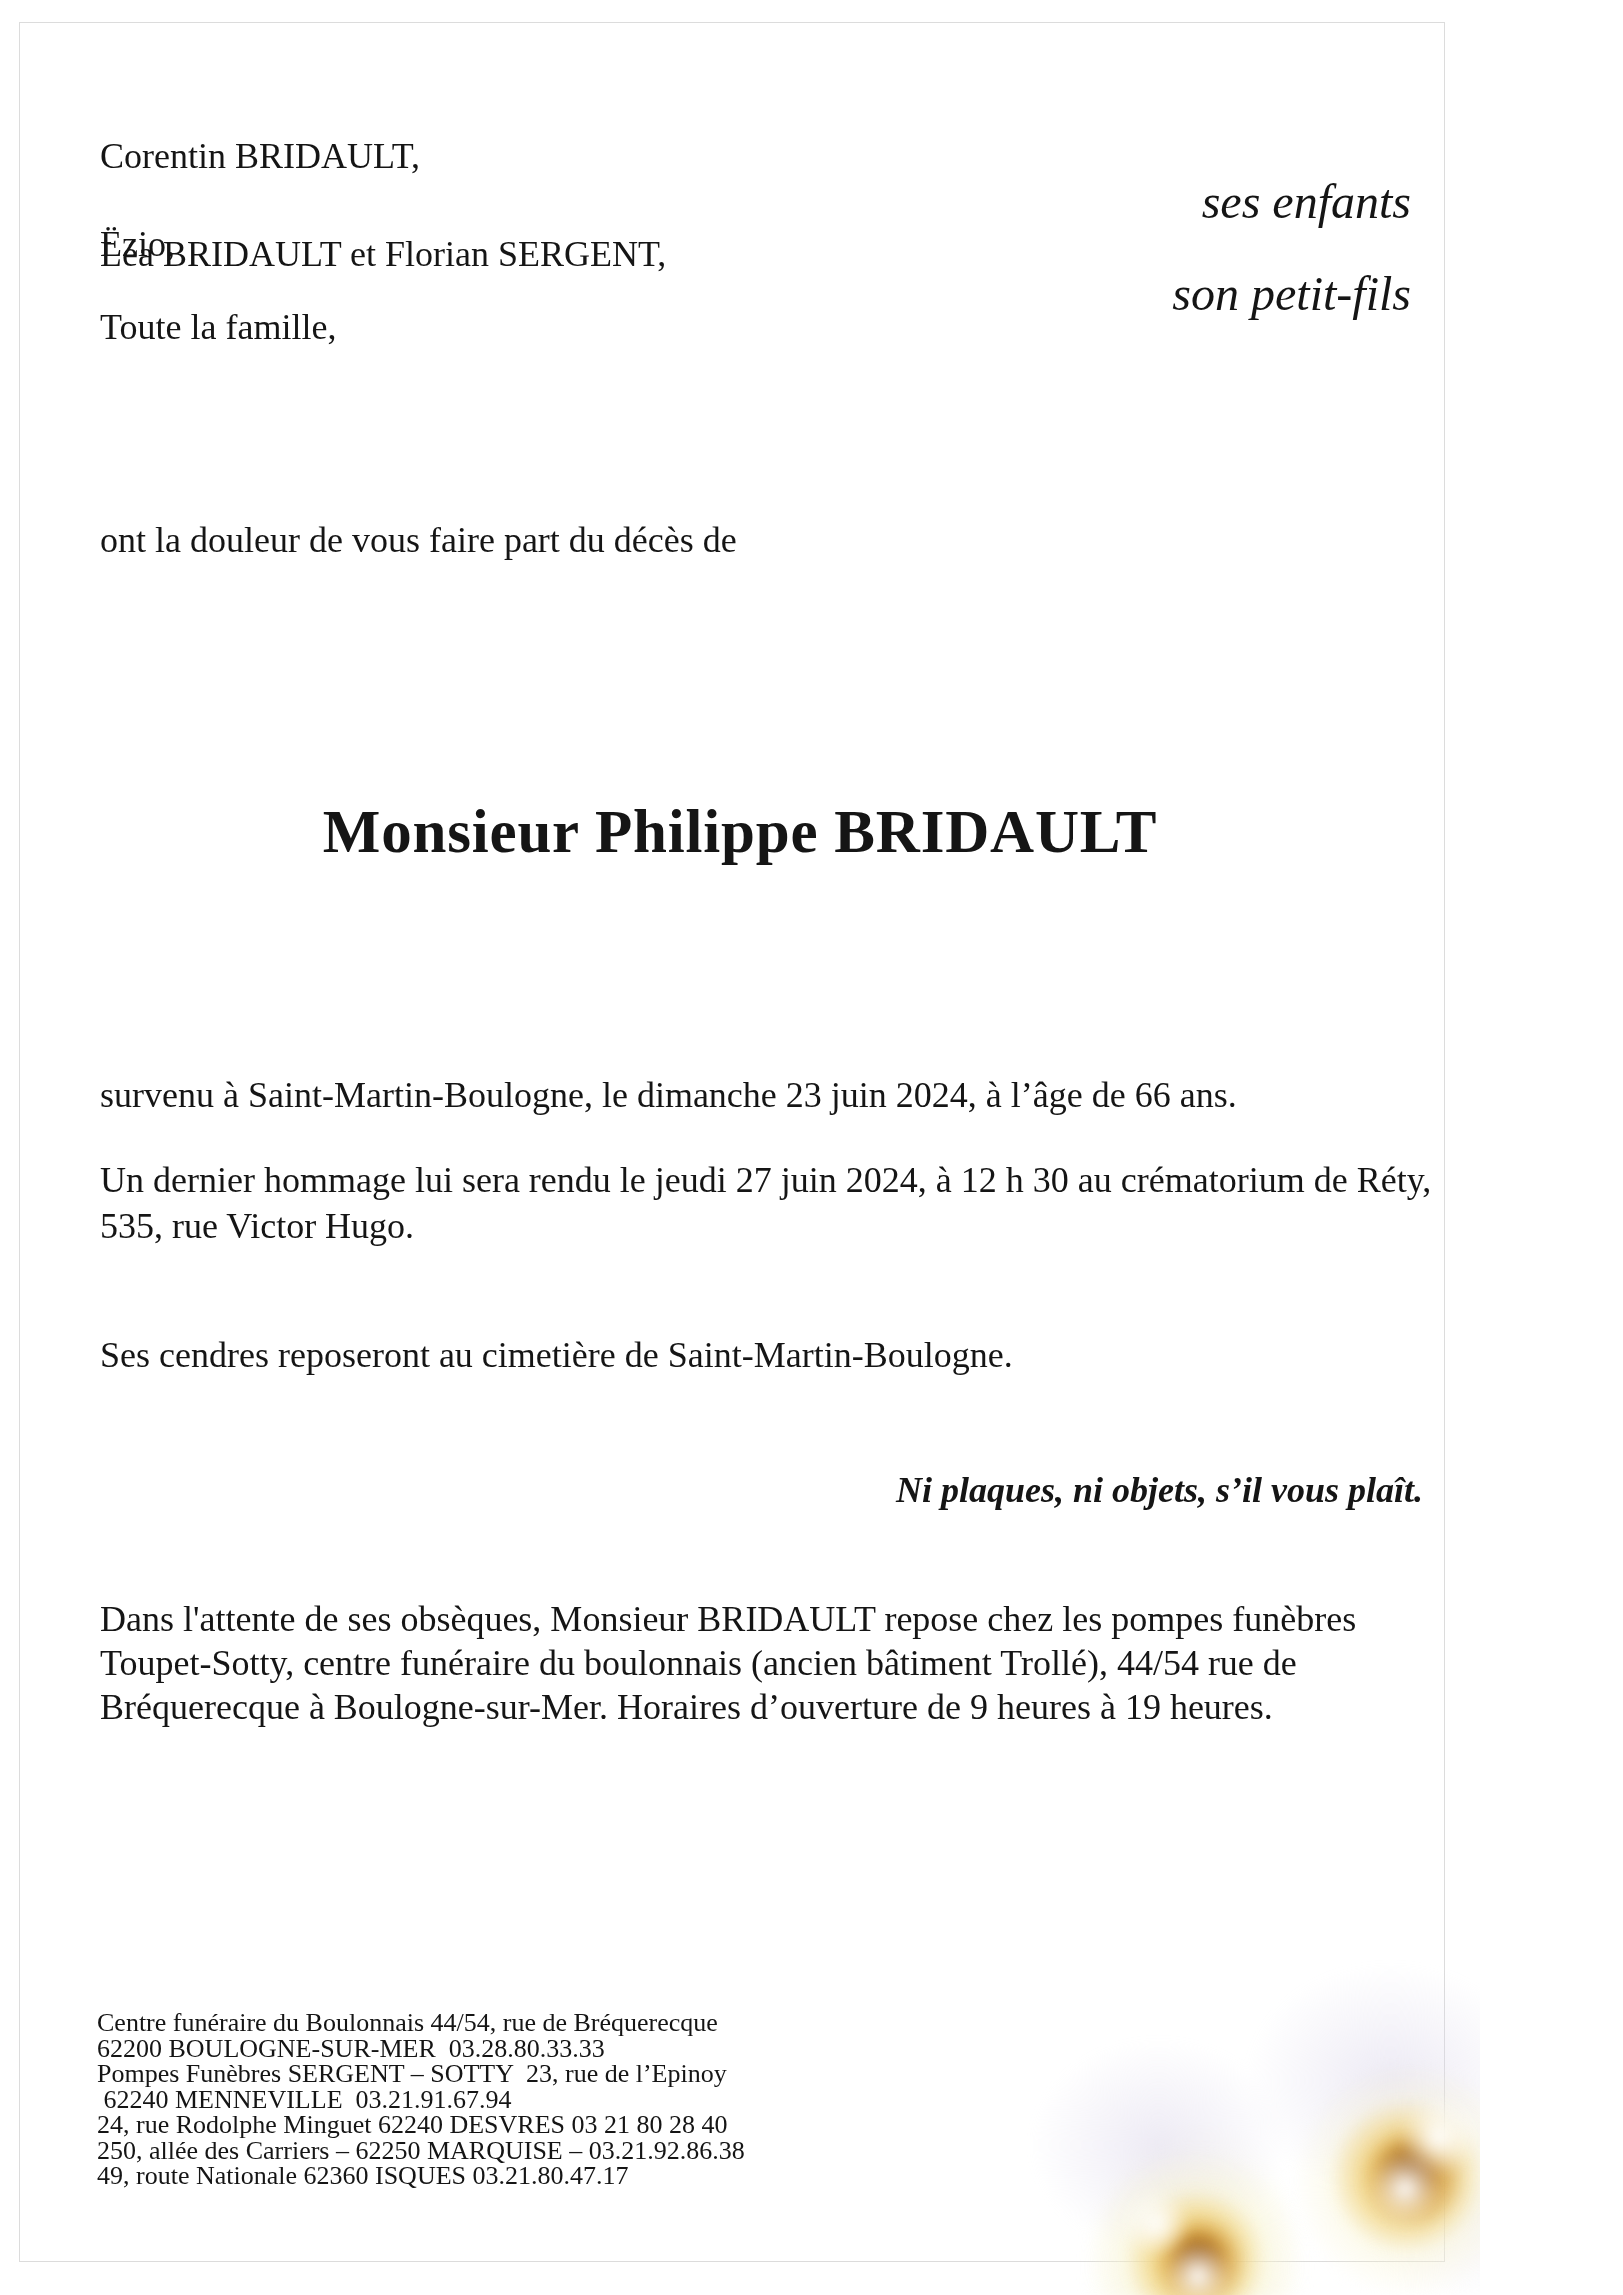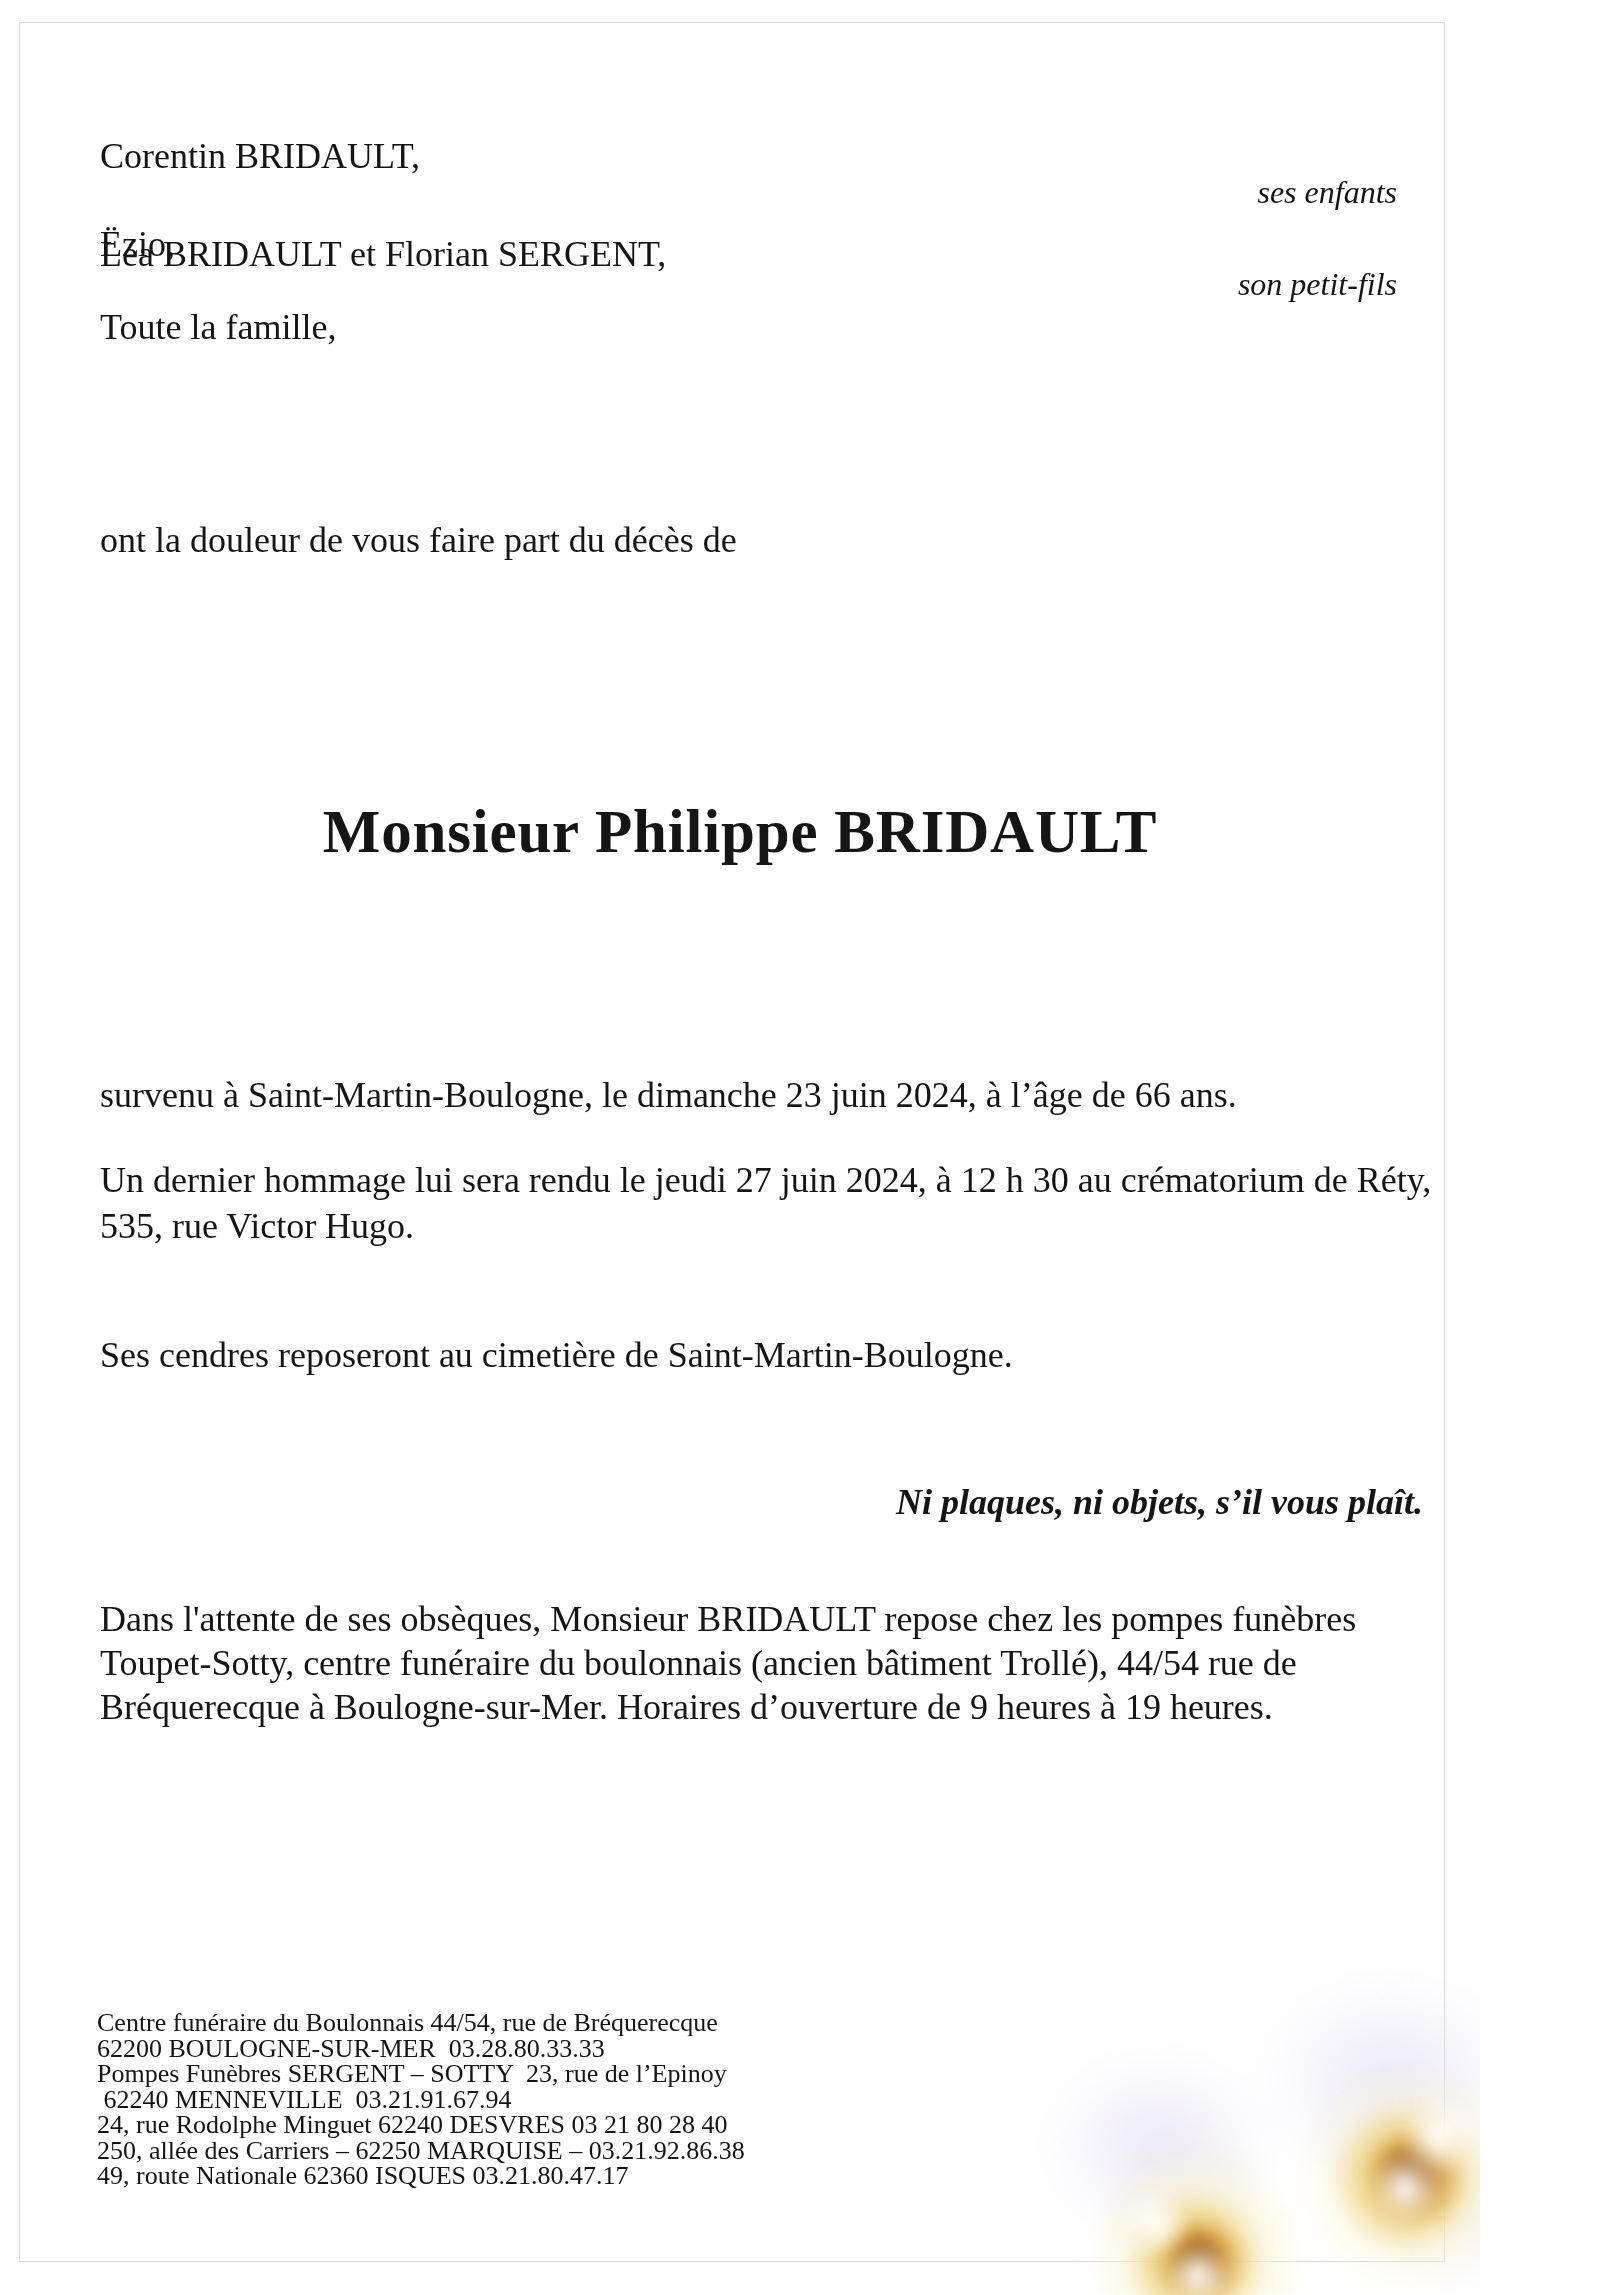--- a/index.html
+++ b/index.html
@@ -28,22 +28,22 @@
   }
   .txt {
     position: absolute;
     font-size: 36px;
     line-height: 49px;
     white-space: pre-line;
   }
   .left-col { left: 100px; }
   .right-note {
     position: absolute;
-    right: 83px;
-    font-size: 32px;
+    right: 69px;
+    font-size: 48px;
     font-style: italic;
     text-align: left;
   }
   .title {
     position: absolute;
     left: 0;
     width: 100%;
     top: 797px;
     text-align: center;
     font-size: 61px;
@@ -51,21 +51,20 @@
     letter-spacing: 0.8px;
   }
   .plea {
     position: absolute;
     right: 57px;
     top: 1469px;
     font-size: 36px;
     font-weight: bold;
     font-style: italic;
     text-align: right;
-    margin-top: 12px;
   }
   .condolences {
     position: absolute;
     left: 0;
     width: 100%;
     top: 1808px;
     text-align: center;
     font-size: 34px;
     line-height: 42px;
     font-weight: bold;

